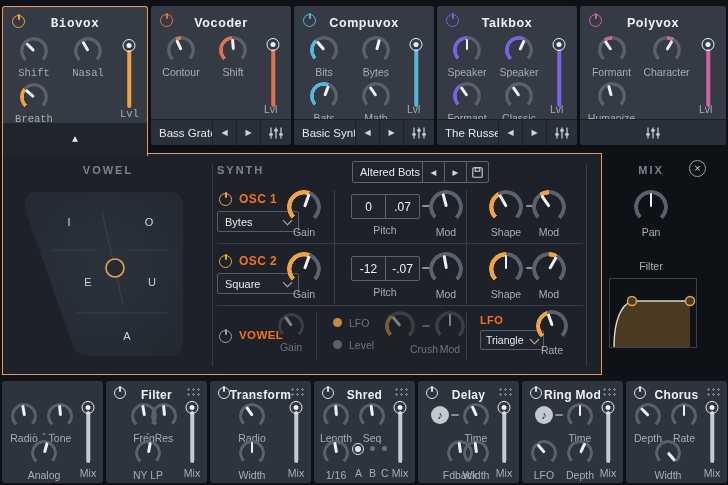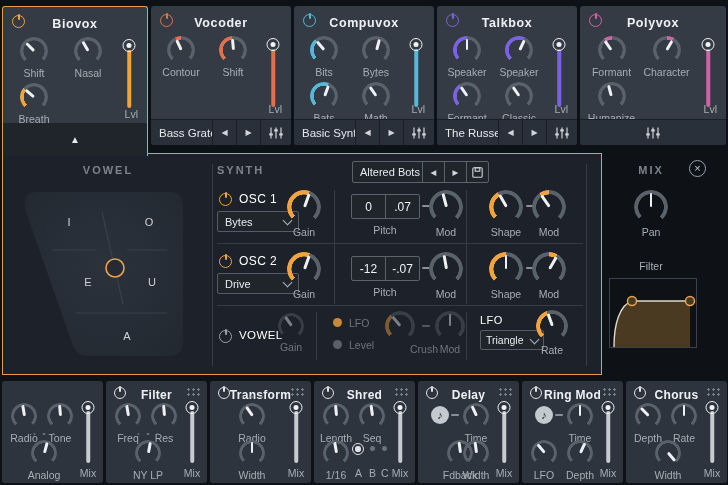--- a/index.html
+++ b/index.html
@@ -41,40 +41,40 @@
   .tm-head { position:relative; height:24px; text-align:center; padding-top:7px; }
   .tm-head .pwr { position:absolute; left:9px; top:8px; }
   .tm-title { font-size:12.5px; font-weight:bold; letter-spacing:.6px; color:#eef1f3; }
   .tm-grid { position:absolute; top:26px; left:4px; right:32px; bottom:27px;
              display:grid; grid-template-columns:1fr 1fr; grid-template-rows:1fr 1fr; }
   .kcell { display:flex; flex-direction:column; align-items:center; justify-content:flex-start; padding-top:4px; position:relative; }
   .kcell .klabel { margin-top:2px; }
   .tm-lvl { position:absolute; top:32px; right:9px; width:18px; bottom:30px; }
   .tm-lvl .vtrack { position:absolute; left:50%; transform:translateX(-50%); top:11px; height:58px;
                     width:3.5px; border-radius:2px; background:var(--mc); }
-  .tm-lvl .klabel { position:absolute; bottom:0; width:100%; text-align:right; }
+  .tm-lvl .klabel { position:absolute; bottom:0; width:100%; text-align:left; }
   .tm-preset { position:absolute; left:0; right:0; bottom:0; height:25px; background:#2a3039;
                border-top:1px solid #1b2026; border-radius:0 0 3px 3px; display:flex; align-items:stretch; }
   .tp-name { flex:1; font-size:11.5px; color:#e4e7ea; padding-left:8px; display:flex; align-items:center;
              white-space:nowrap; overflow:hidden; }
   .tp-btn { width:23px; border-left:1px solid #1b2026; display:flex; align-items:center; justify-content:center;
             font-size:8px; color:#d2d6da; }
   .tp-mix { width:30px; }
-  #mod-biovox { border:1.5px solid #e89a4a; border-bottom:none; border-radius:3px 3px 0 0; height:150px; z-index:5; }
+  #mod-biovox { border:1.5px solid #e89a4a; border-bottom:none; border-radius:3px 3px 0 0; height:150px; z-index:5;font-family:Liberation Mono, monospace; }
   .tm-expand { position:absolute; left:0; right:0; bottom:0; height:33px; background:#20252c;
                display:flex; align-items:center; justify-content:center; font-size:10px; color:#e8eaec; }
   
   #panel { position:absolute; left:2px; top:153px; width:600px; height:222px; box-sizing:border-box;
            background:#1d2129; border:1.5px solid #e89a4a; }
   .seclabel { position:absolute; font-size:11px; font-weight:600; letter-spacing:2px; color:#7d848c; }
   .vdiv { position:absolute; width:1px; background:#363d46; }
   .hdiv { position:absolute; height:1px; background:#363d46; }
   .sel { position:absolute; background:#20252c; border:1px solid #555c66; border-radius:2px;
          color:#e8eaec; font-size:11px; display:flex; align-items:center; padding:0 7px; box-sizing:border-box; }
-  .oscname { position:absolute; font-size:12px; font-weight:normal; color:#ffffff; letter-spacing:.4px; }
+  .oscname { position:absolute; font-size:12px; font-weight:bold; color:#f97316; letter-spacing:.4px; }
   .pgroup { position:absolute; display:flex; border:1px solid #5a626c; border-radius:2px; background:#20252c; }
   .pcell { width:33px; height:23px; display:flex; align-items:center; justify-content:center;
            font-size:12px; color:#f0f2f4; }
   .pcell + .pcell { border-left:1px solid #5a626c; }
   .rdot { position:absolute; width:9px; height:9px; border-radius:50%; }
   .rlabel { position:absolute; font-size:10.5px; color:#6e757d; }
   .presetbox { position:absolute; display:flex; align-items:stretch; border:1px solid #5a626c;
                border-radius:2px; background:#20252c; height:22px; box-sizing:border-box; }
   .pb-name { width:62px; font-size:11px; color:#e8eaec; display:flex; align-items:center; padding-left:7px; }
   .pb-btn { width:21px; border-left:1px solid #5a626c; display:flex; align-items:center; justify-content:center;
@@ -423,21 +423,21 @@
     <span class="dash" style="left:523px;top:51px;"></span>
     <span class="knob k34 pk" style="left:529px;top:36px;--ac:#f2a33c;--start:325deg;--sweep:35deg;--nd:-35deg;">
         <span class="arc"></span>
         <span class="needle"></span>
       </span>
     <span class="panel-klabel" style="left:528px;width:36px;top:72px;">Mod</span>
 
     <span class="pwr pk" style="left:216px;top:101px;--pc:#f2a33c;"></span>
     <span class="oscname" style="left:236px;top:100px;">OSC 2</span>
     <div class="sel" style="left:214px;top:119px;width:82px;height:21px;">
-      <span>Drive</span>
+      <span>Square</span>
         <span class="chev"></span>
     </div>
     <span class="knob k34 pk" style="left:284px;top:98px;--ac:#f2a33c;--sweep:155deg;--nd:20deg;">
         <span class="arc"></span>
         <span class="needle"></span>
       </span>
     <span class="panel-klabel" style="left:283px;width:36px;top:134px;">Gain</span>
     <div class="pgroup" style="left:348px;top:102px;">
       <span class="pcell">-12</span>
       <span class="pcell">-.07</span>
@@ -534,21 +534,21 @@
       <span class="vtrack"></span>
         <span class="vthumb"></span>
       <span class="klabel">Mix</span>
       </div>
   </div>
 
   <div class="bm" style="left:106px;">
     <div class="bm-head"><span class="pwr"></span>
       <span class="bm-title">Filter</span>
       <span class="grip"></span></div>
-    <div class="kc" style="left:0;top:22px;justify-content:center;">
+    <div class="kc" style="left:16px;top:22px;justify-content:center;">
       <span class="knob k26" style="--nd:-10deg">
           <span class="needle"></span>
         </span>
       <span class="klabel">Freq</span>
       </div>
     <div class="kc" style="left:36px;top:22px;">
       <span class="knob k26" style="--nd:-5deg">
           <span class="needle"></span>
         </span>
       <span class="klabel">Res</span>

